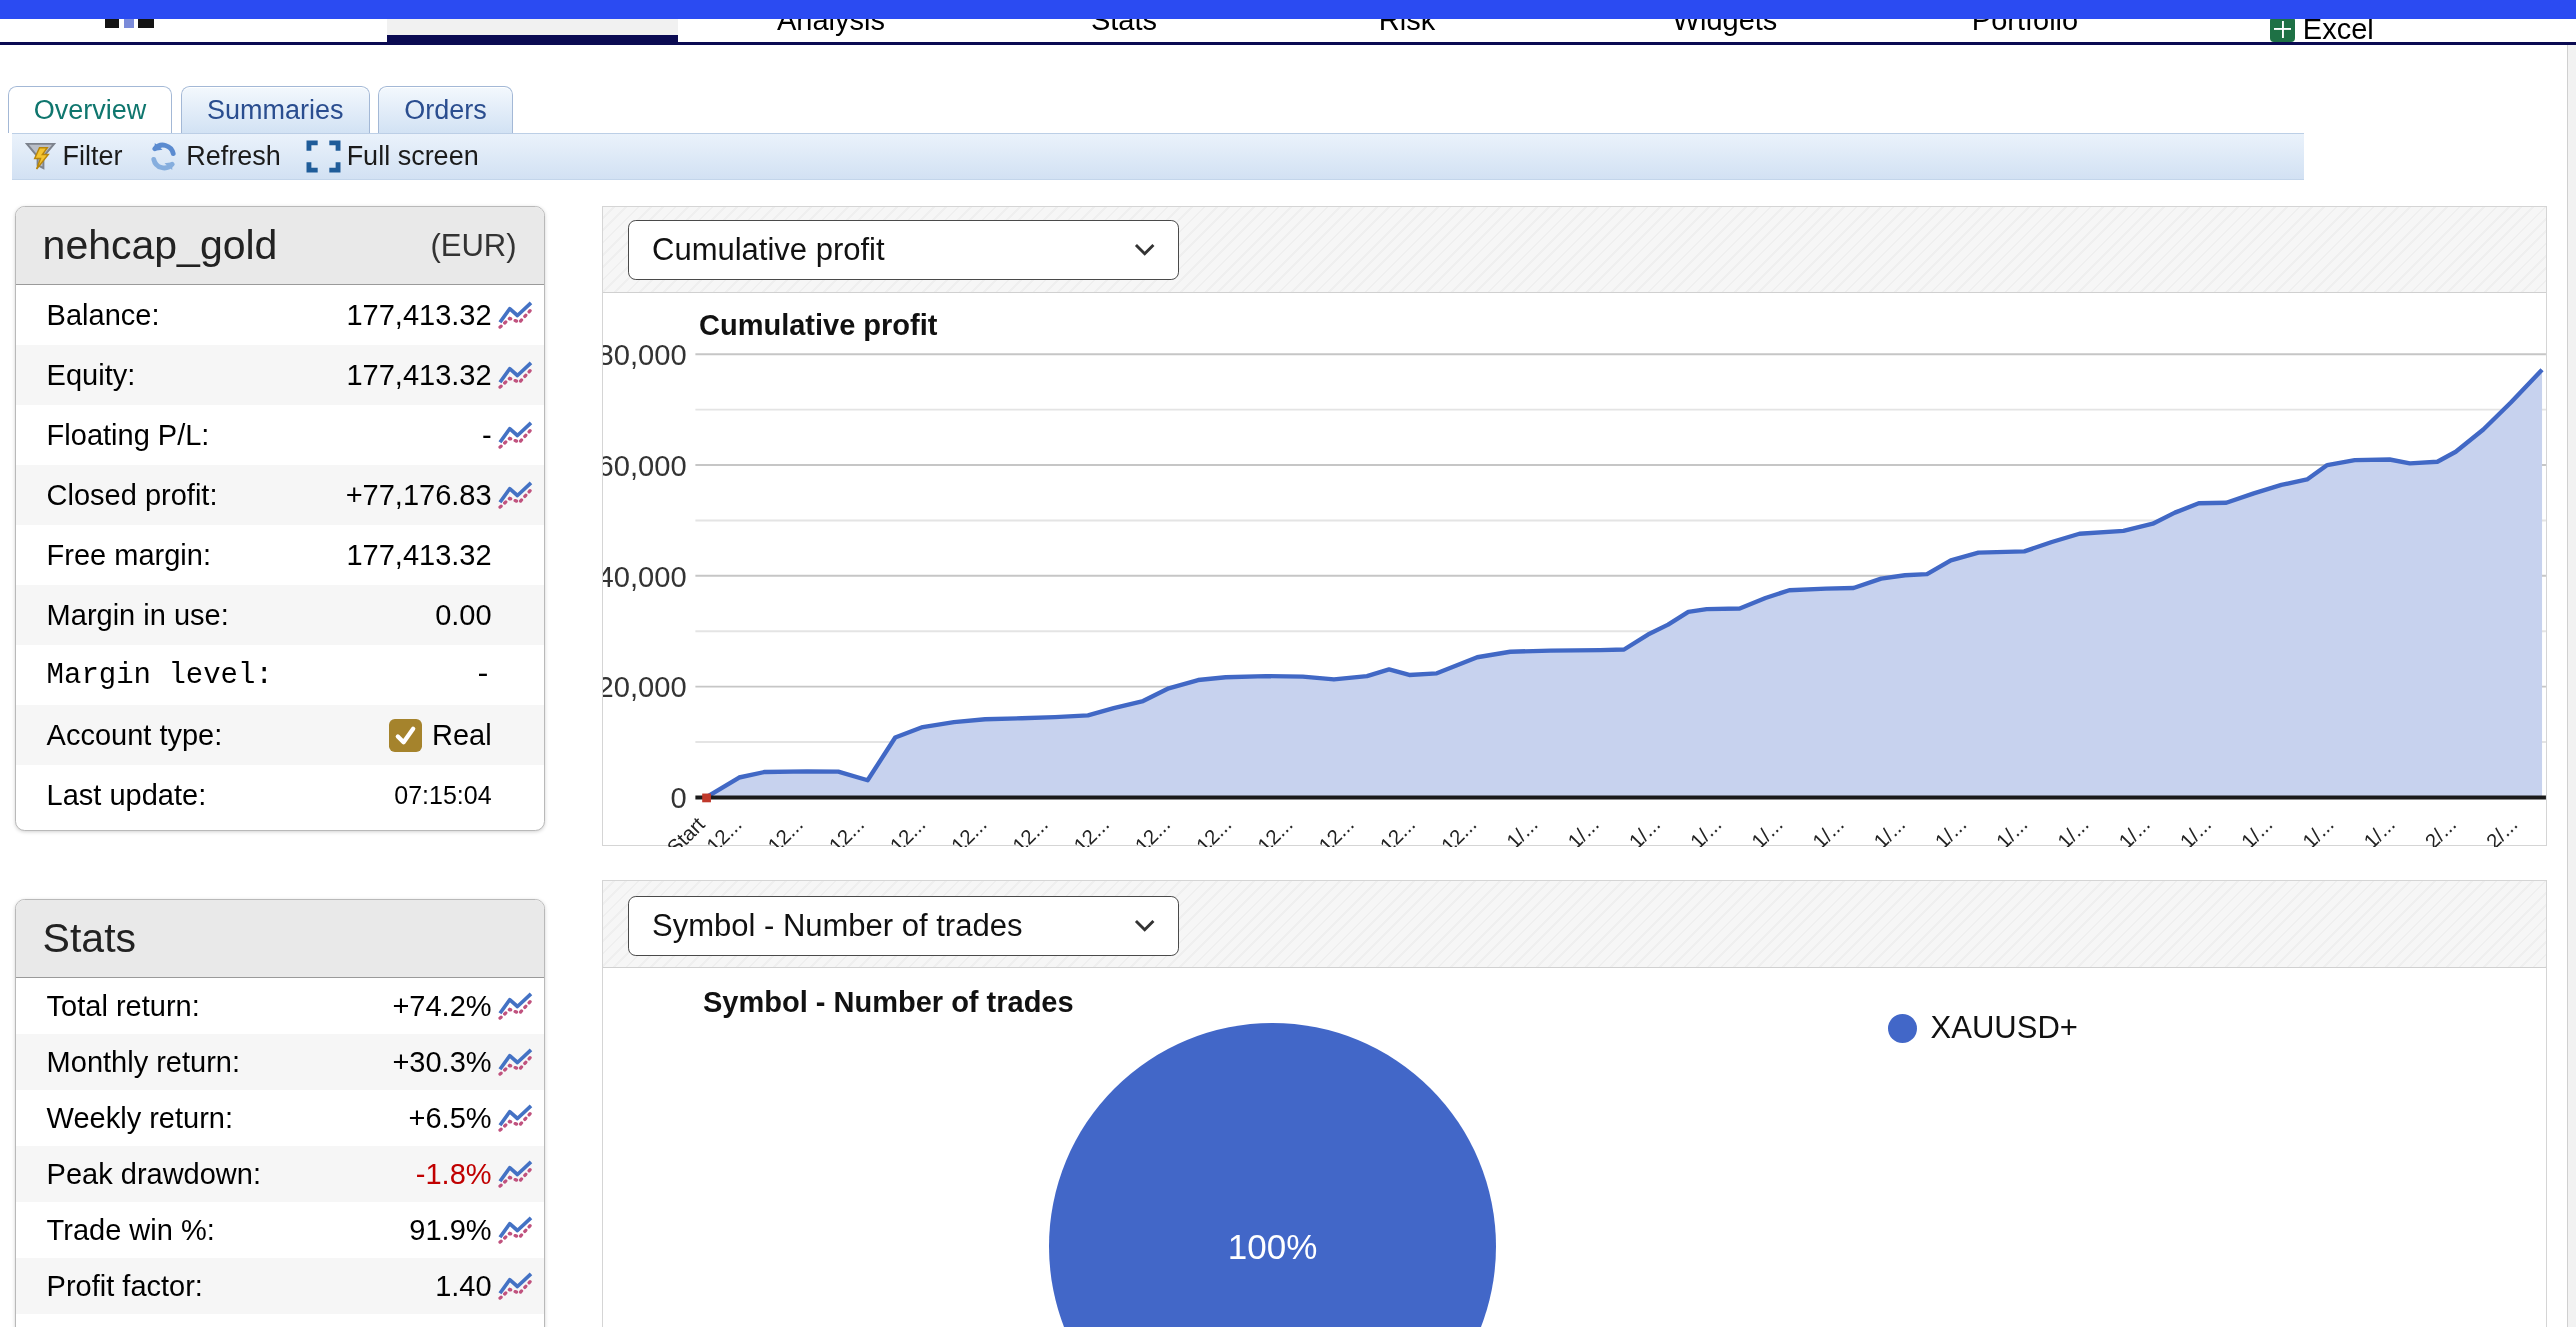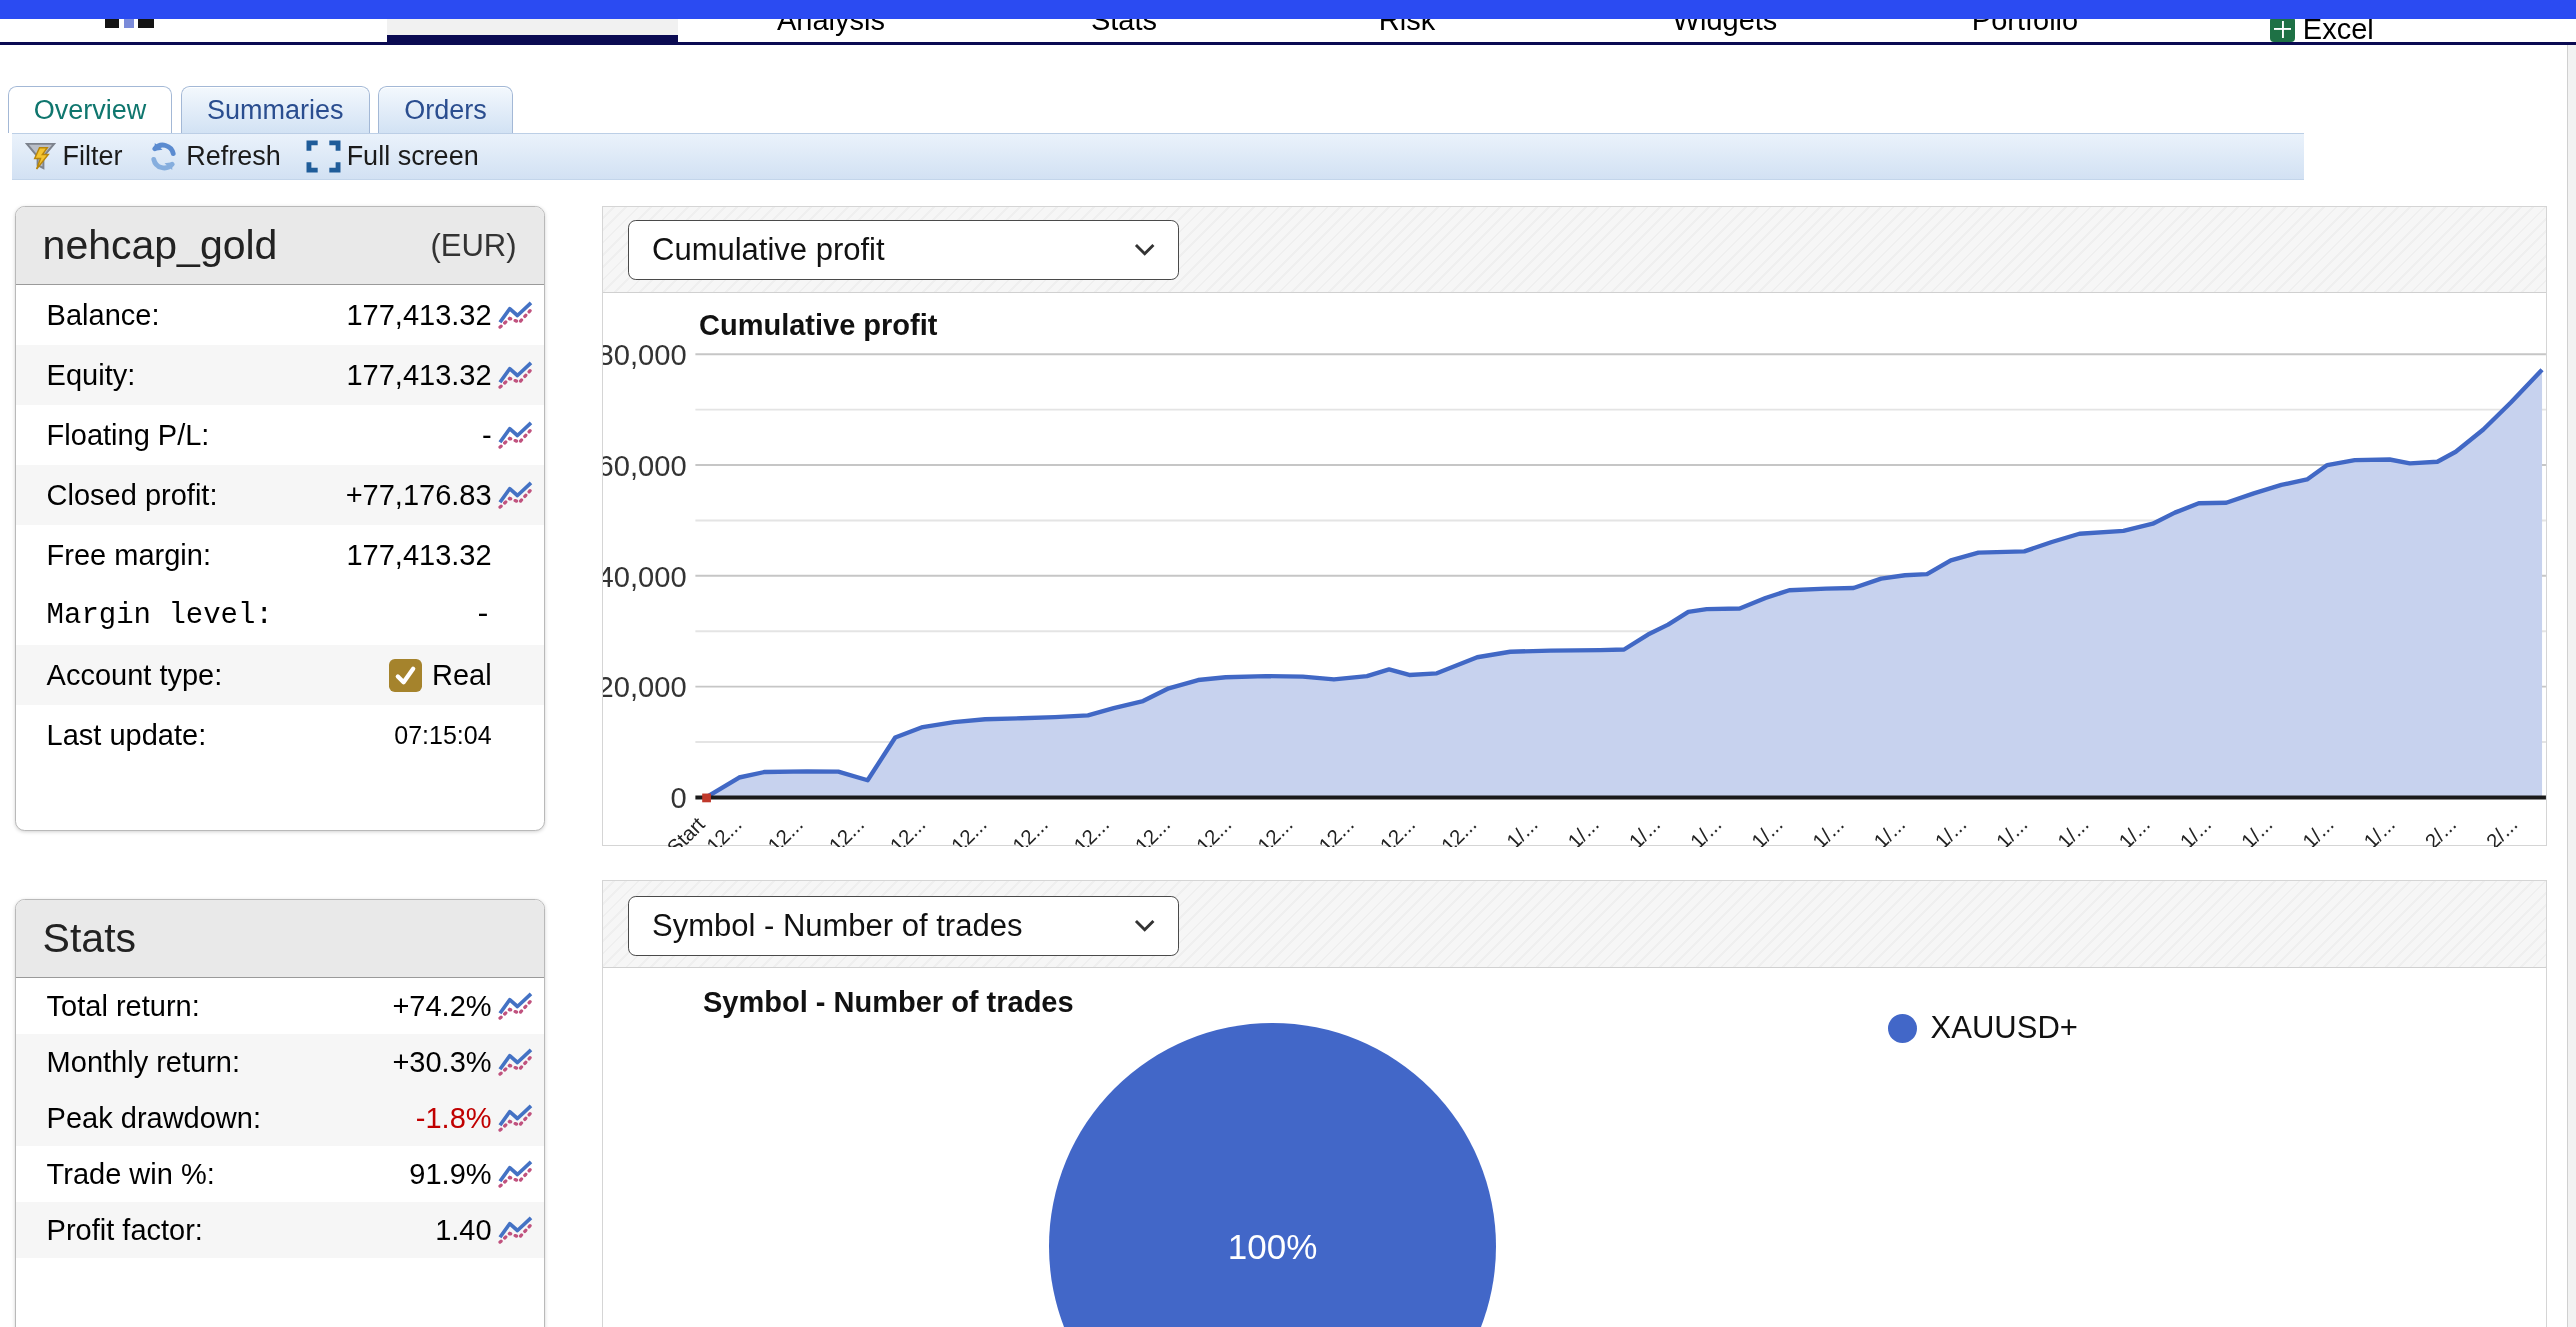--- a/index.html
+++ b/index.html
@@ -191,20 +191,26 @@
               <path d="M3 23 L13 9 L21 16 L35 3" fill="none" stroke="#4472c4" stroke-width="3.8" stroke-linejoin="round"></path>
             </svg>
           </span>
         </div>
         <div class="prow" style="height: 60px;">
           <span class="plabel">Free margin:</span>
           <div class="pval">
             <span class="valtext">177,413.32</span>
           </div>
         </div>
+        <div class="prow alt" style="height: 60px;">
+          <span class="plabel">Margin in use:</span>
+          <div class="pval">
+            <span class="valtext">0.00</span>
+          </div>
+        </div>
         <div class="prow" style="height: 60px; font-family: Liberation Mono, monospace;">
           <span class="plabel">Margin level:</span>
           <div class="pval">
             <span class="valtext">-</span>
           </div>
         </div>
         <div class="prow alt" style="height: 60px;">
           <span class="plabel">Account type:</span>
           <div class="pval">
             <span class="cbx">
@@ -238,20 +244,32 @@
             <svg width="37" height="31" viewBox="0 0 38 32">
               <path d="M3 28 L13 19 L23 23 L35 10" fill="none" stroke="#c0527e" stroke-width="3.4" stroke-dasharray="1.5 5" stroke-linecap="round"></path>
               <path d="M3 23 L13 9 L21 16 L35 3" fill="none" stroke="#4472c4" stroke-width="3.8" stroke-linejoin="round"></path>
             </svg>
           </span>
         </div>
         <div class="prow alt" style="height: 56px;">
           <span class="plabel">Monthly return:</span>
           <div class="pval">
             <span class="valtext">+30.3%</span>
+          </div>
+          <span class="spark">
+            <svg width="37" height="31" viewBox="0 0 38 32">
+              <path d="M3 28 L13 19 L23 23 L35 10" fill="none" stroke="#c0527e" stroke-width="3.4" stroke-dasharray="1.5 5" stroke-linecap="round"></path>
+              <path d="M3 23 L13 9 L21 16 L35 3" fill="none" stroke="#4472c4" stroke-width="3.8" stroke-linejoin="round"></path>
+            </svg>
+          </span>
+        </div>
+        <div class="prow" style="height: 56px;">
+          <span class="plabel">Weekly return:</span>
+          <div class="pval">
+            <span class="valtext">+6.5%</span>
           </div>
           <span class="spark">
             <svg width="37" height="31" viewBox="0 0 38 32">
               <path d="M3 28 L13 19 L23 23 L35 10" fill="none" stroke="#c0527e" stroke-width="3.4" stroke-dasharray="1.5 5" stroke-linecap="round"></path>
               <path d="M3 23 L13 9 L21 16 L35 3" fill="none" stroke="#4472c4" stroke-width="3.8" stroke-linejoin="round"></path>
             </svg>
           </span>
         </div>
         <div class="prow alt" style="height: 56px;">
           <span class="plabel">Peak drawdown:</span>

